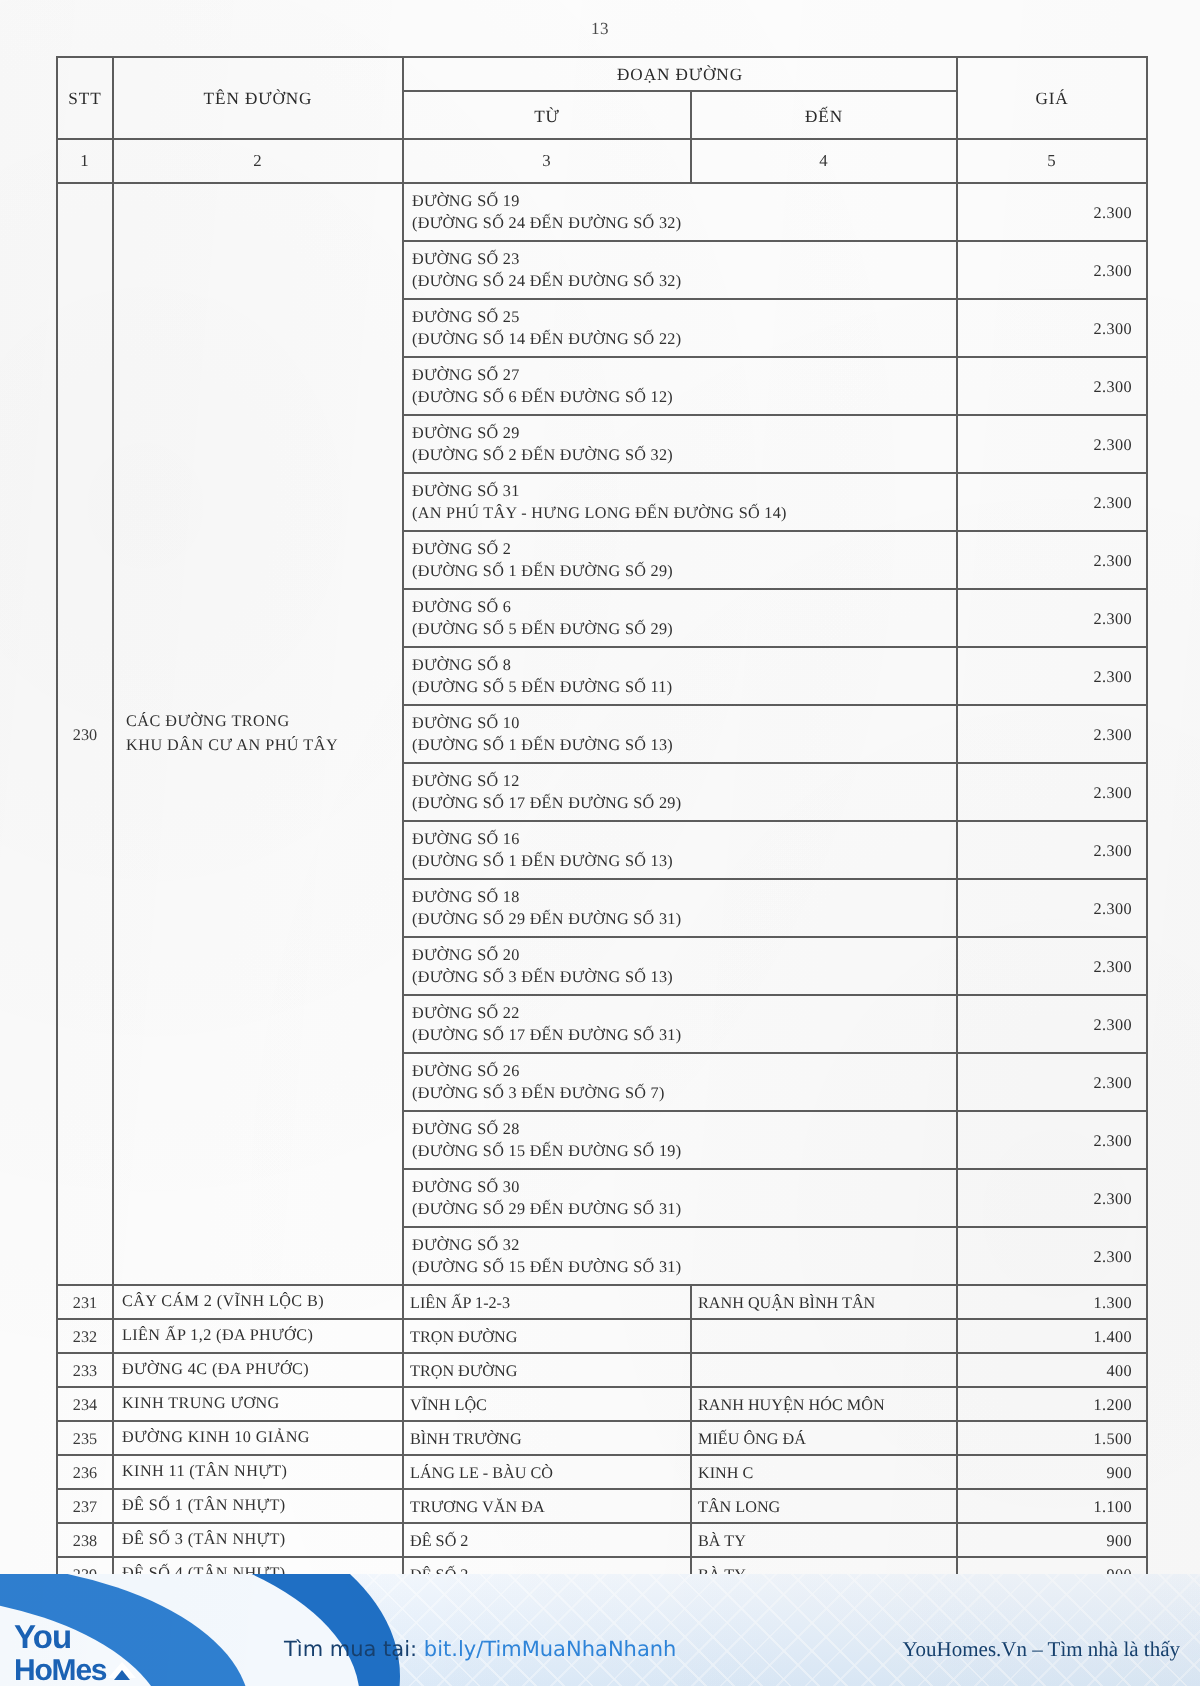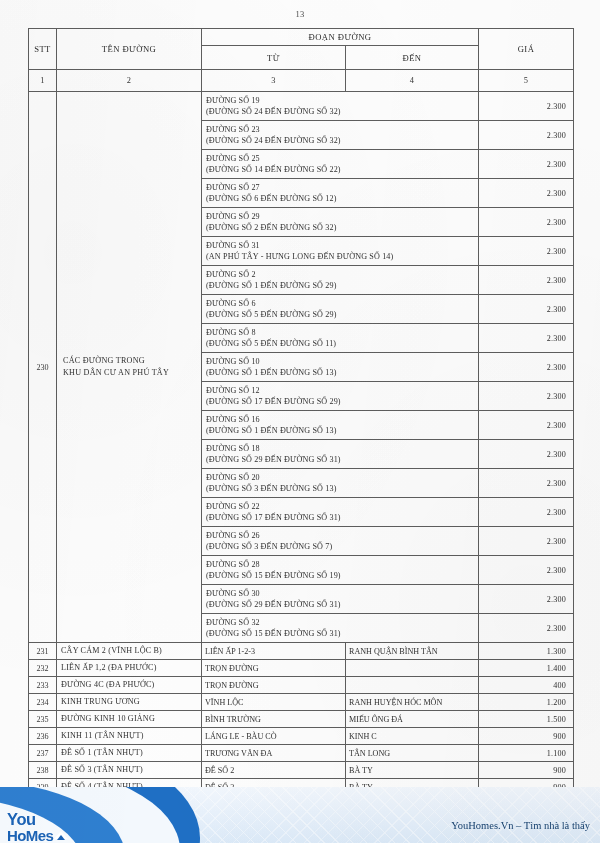--- a/index.html
+++ b/index.html
@@ -511,16 +511,20 @@
 
     <div id="logo">
       <div class="l1">You</div>
       <div class="l2">
         <span>HoMes</span>
         <span class="roof"></span>
         <span class="roof2"></span>
       </div>
     </div>
 
+    <div class="subline">
+      <span>Tìm mua tại:</span>
+      <span class="link">bit.ly/TimMuaNhaNhanh</span>
+    </div>
     <div class="tagline">YouHomes.Vn – Tìm nhà là thấy</div>
   </div>
 
 </div>
 
 </body></html>

